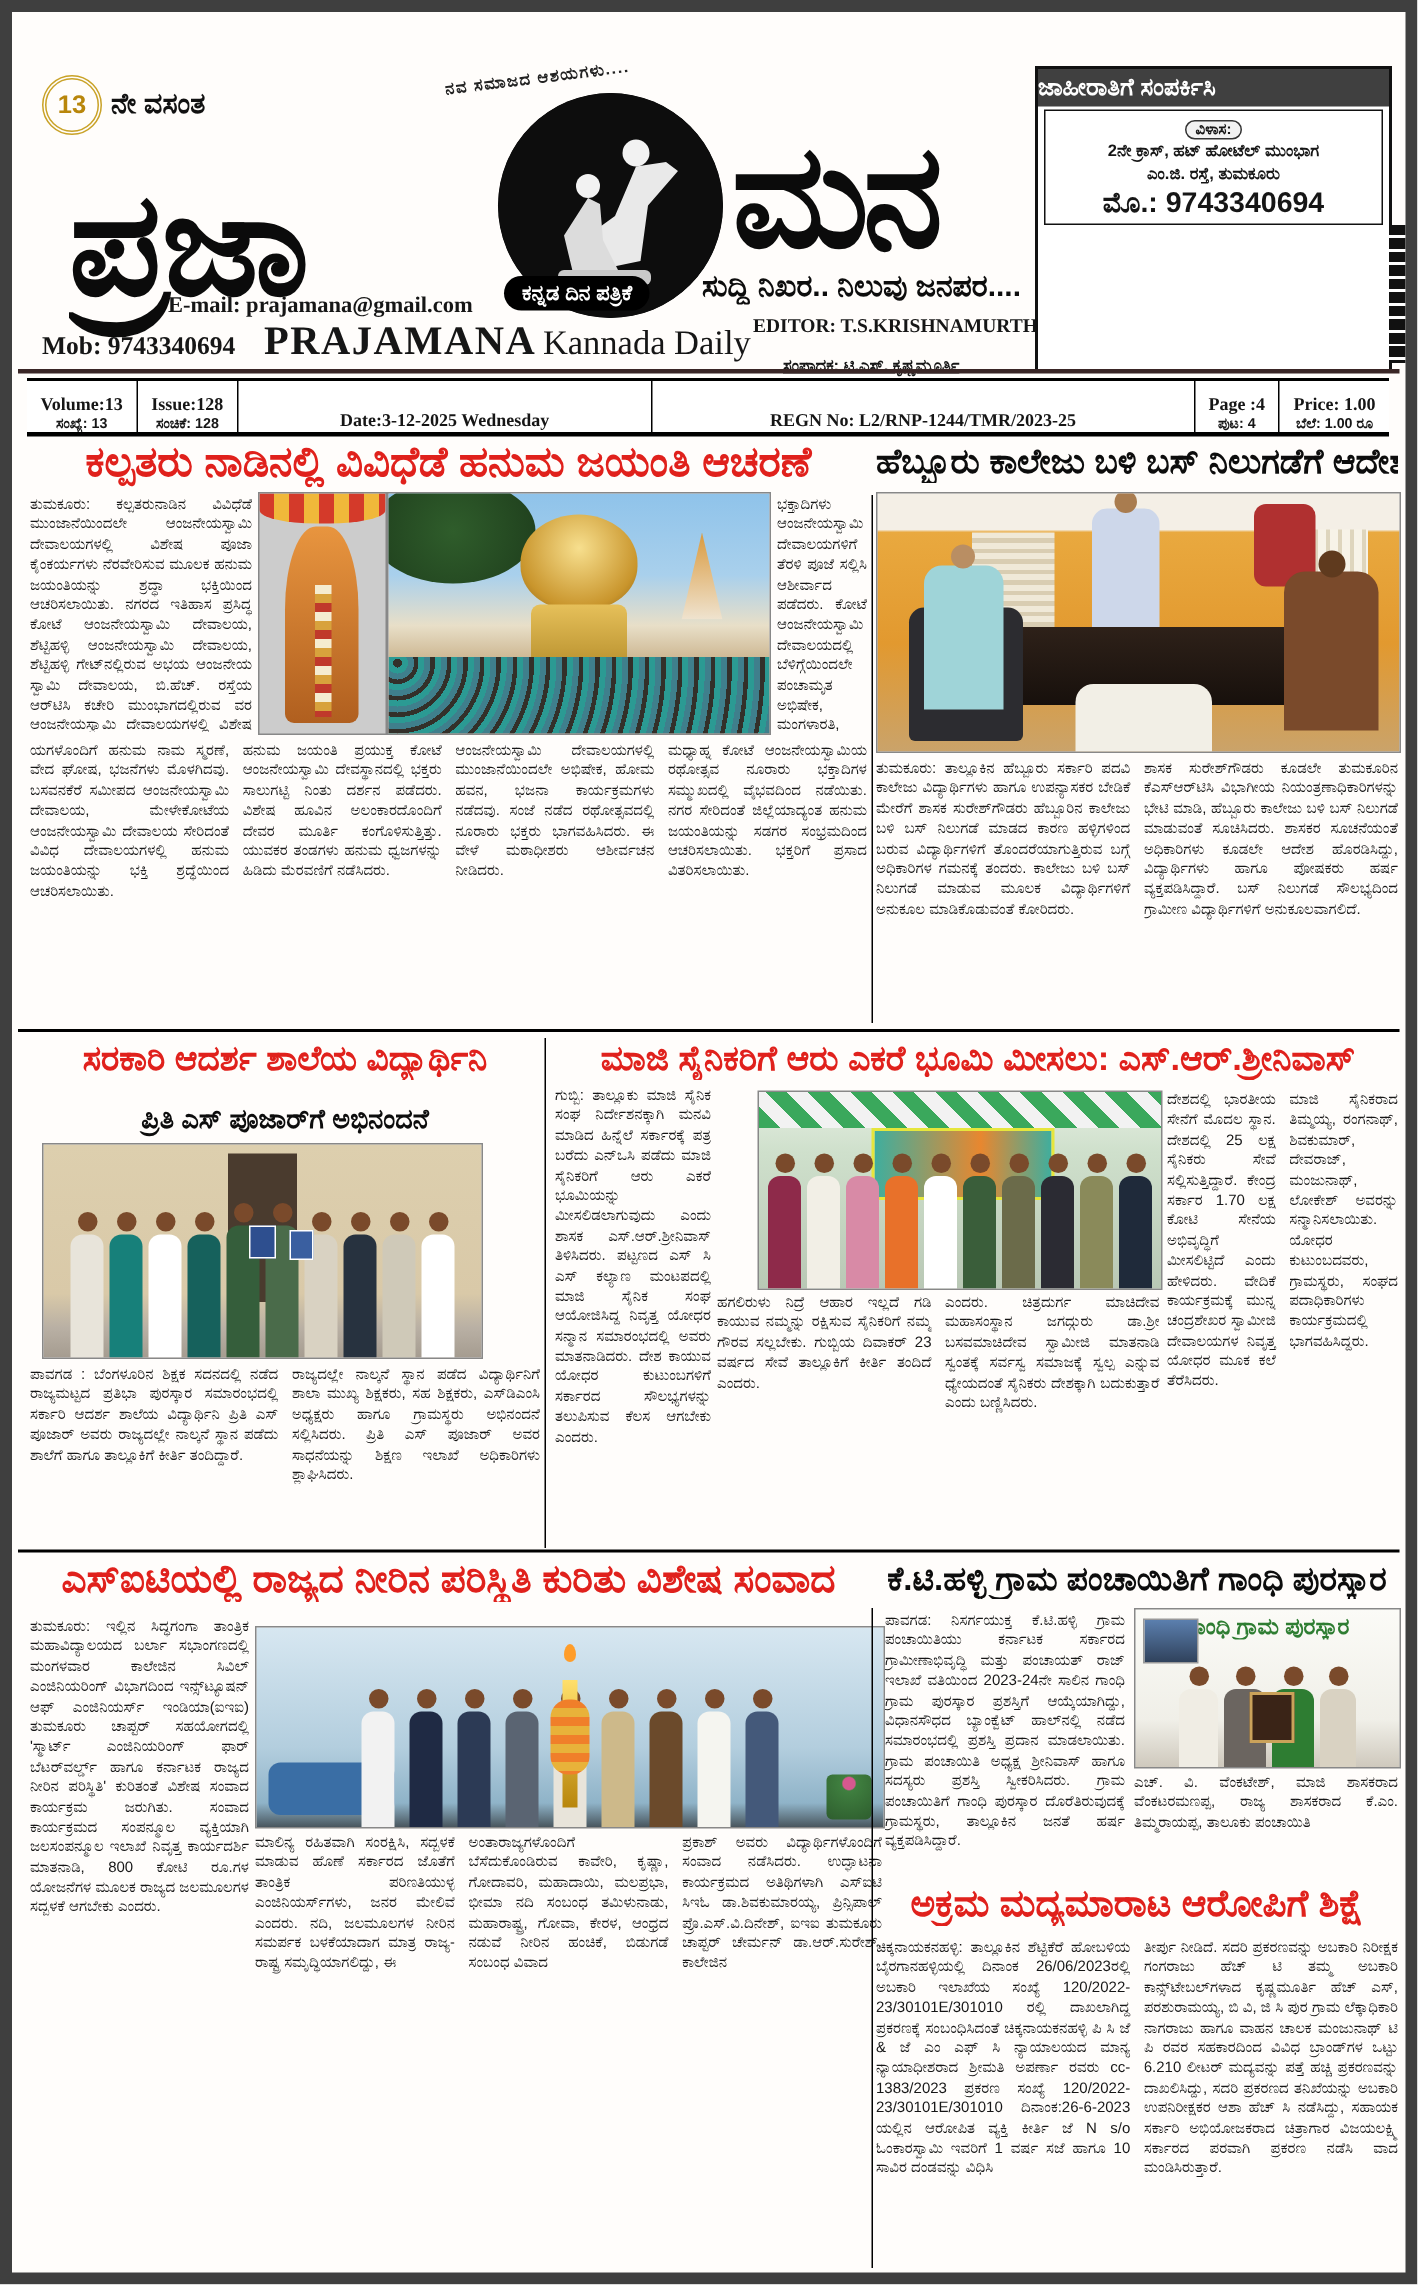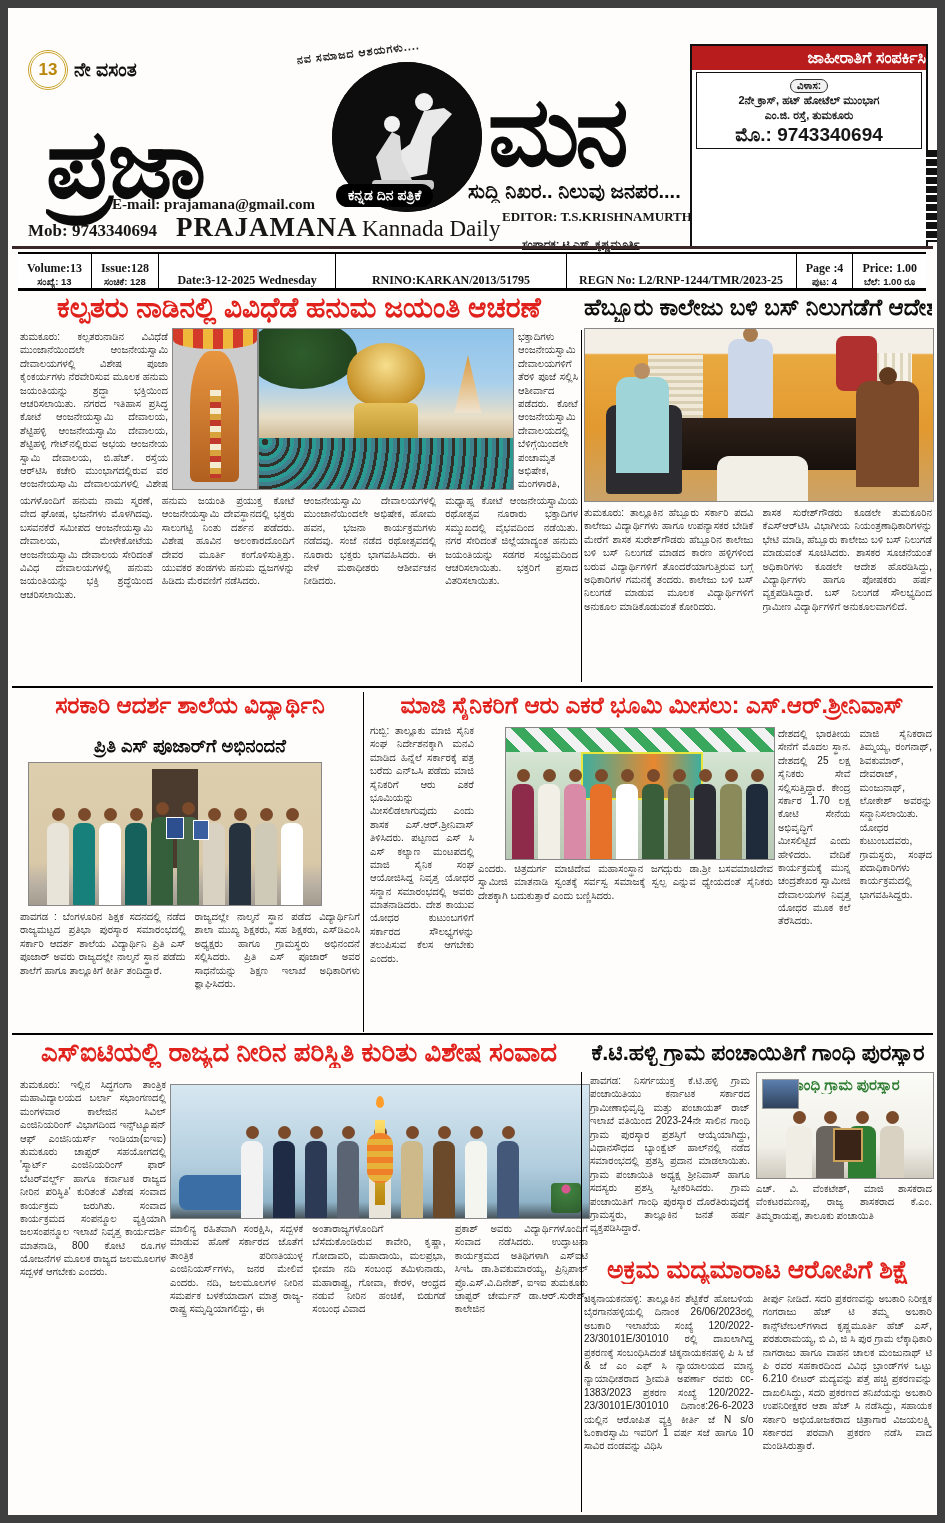--- a/index.html
+++ b/index.html
@@ -26,21 +26,21 @@
         white-space:nowrap;overflow:hidden;}
   .editor-en{left:502px;top:209px;font-size:13px;font-weight:bold;font-family:"Liberation Serif",serif;}
   .editor-kn{left:522px;top:238px;font-size:11px;font-weight:bold;text-decoration:underline;}
   .mob{left:28px;top:221px;font-size:17px;font-weight:900;font-family:"Liberation Serif",serif;}
   .name-en{left:176px;top:212px;white-space:nowrap;}
   .name-en .praj{font-size:27px;font-weight:900;font-family:"Liberation Serif",serif;letter-spacing:1px;}
   .name-en .kd{font-size:23px;font-family:"Liberation Serif",serif;}
   .rule-masthead{left:12px;top:246px;width:921px;height:3px;background:#3a2626;}
   
   .ad-box{left:690px;top:44px;width:234px;height:200px;border:2px solid #111;background:#fff;}
-  .ad-head{background:#b91c1c;color:#fff;text-align:right;font-size:16px;font-weight:900;
+  .ad-head{background:#404040;color:#fff;text-align:left;font-size:16px;font-weight:900;
         padding:3px 0;overflow:hidden;white-space:nowrap;}
   .ad-body{font-size:10.5px;font-weight:bold;line-height:1.5;text-align:justify;
         padding:4px 6px 2px 6px;height:78px;overflow:hidden;}
   .ad-inner{border:1.5px solid #111;margin:2px 4px;text-align:center;padding:2px 2px;}
   .ad-addr-label{display:inline-block;border:1px solid #333;border-radius:8px;
         font-size:10px;font-weight:bold;padding:0 6px;background:#f2f2f2;}
   .ad-addr1,.ad-addr2{font-size:11px;font-weight:bold;line-height:1.35;white-space:nowrap;overflow:hidden;}
   .ad-phone{text-align:center;font-size:19px;font-weight:900;padding-top:1px;}
   .side-strip{left:926px;top:150px;width:11px;height:92px;background:
         repeating-linear-gradient(180deg,#111 0 7px,#fff 7px 9px);}
@@ -201,23 +201,20 @@
       <span class="info-l2">ಸಂಖ್ಯೆ: 13</span>
     </div>
     <div class="info-cell">
       <span class="info-l1">Issue:128</span>
       <span class="info-l2">ಸಂಚಿಕೆ: 128</span>
     </div>
     <div class="info-cell" style="flex:1.5;">
       <span class="info-l1">Date:3-12-2025 Wednesday</span>
     </div>
     <div class="info-cell" style="flex:2;">
-      <span class="info-l1">RNINO:KARKAN/2013/51795</span>
-    </div>
-    <div class="info-cell" style="flex:2;">
       <span class="info-l1">REGN No: L2/RNP-1244/TMR/2023-25</span>
     </div>
     <div class="info-cell">
       <span class="info-l1">Page :4</span>
       <span class="info-l2">ಪುಟ: 4</span>
     </div>
     <div class="info-cell">
       <span class="info-l1">Price: 1.00</span>
       <span class="info-l2">ಬೆಲೆ: 1.00 ರೂ</span>
     </div>
@@ -314,20 +311,21 @@
       <span class="p" style="background:#ffffff;"></span>
       <span class="p" style="background:#3a5e3a;"></span>
       <span class="p" style="background:#6b6b4a;"></span>
       <span class="p" style="background:#2b2b33;"></span>
       <span class="p" style="background:#8a8a5a;"></span>
       <span class="p" style="background:#1f2a3a;"></span>
     </div>
   </div>
 
   <div class="abs cols" style="left:478px;top:862px;width:295px;height:170px;">
+    <div class="kn-body">ಹಗಲಿರುಳು ನಿದ್ರೆ ಆಹಾರ ಇಲ್ಲದೆ ಗಡಿ ಕಾಯುವ ನಮ್ಮನ್ನು ರಕ್ಷಿಸುವ ಸೈನಿಕರಿಗೆ ನಮ್ಮ ಗೌರವ ಸಲ್ಲಬೇಕು. ಗುಬ್ಬಿಯ ದಿವಾಕರ್ 23 ವರ್ಷದ ಸೇವೆ ತಾಲ್ಲೂಕಿಗೆ ಕೀರ್ತಿ ತಂದಿದೆ ಎಂದರು.</div>
     <div class="kn-body">ಎಂದರು. ಚಿತ್ರದುರ್ಗ ಮಾಚಿದೇವ ಮಹಾಸಂಸ್ಥಾನ ಜಗದ್ಗುರು ಡಾ.ಶ್ರೀ ಬಸವಮಾಚಿದೇವ ಸ್ವಾಮೀಜಿ ಮಾತನಾಡಿ ಸ್ವಂತಕ್ಕೆ ಸರ್ವಸ್ವ ಸಮಾಜಕ್ಕೆ ಸ್ವಲ್ಪ ಎನ್ನುವ ಧ್ಯೇಯದಂತೆ ಸೈನಿಕರು ದೇಶಕ್ಕಾಗಿ ಬದುಕುತ್ತಾರೆ ಎಂದು ಬಣ್ಣಿಸಿದರು.</div>
   </div>
 
   <div class="abs cols" style="left:778px;top:727px;width:154px;height:305px;">
     <div class="kn-body">ದೇಶದಲ್ಲಿ ಭಾರತೀಯ ಸೇನೆಗೆ ಮೊದಲ ಸ್ಥಾನ. ದೇಶದಲ್ಲಿ 25 ಲಕ್ಷ ಸೈನಿಕರು ಸೇವೆ ಸಲ್ಲಿಸುತ್ತಿದ್ದಾರೆ. ಕೇಂದ್ರ ಸರ್ಕಾರ 1.70 ಲಕ್ಷ ಕೋಟಿ ಸೇನೆಯ ಅಭಿವೃದ್ಧಿಗೆ ಮೀಸಲಿಟ್ಟಿದೆ ಎಂದು ಹೇಳಿದರು. ವೇದಿಕೆ ಕಾರ್ಯಕ್ರಮಕ್ಕೆ ಮುನ್ನ ಚಂದ್ರಶೇಖರ ಸ್ವಾಮೀಜಿ ದೇವಾಲಯಗಳ ನಿವೃತ್ತ ಯೋಧರ ಮೂಕ ಕಲೆ ತೆರೆಸಿದರು.</div>
     <div class="kn-body">ಮಾಜಿ ಸೈನಿಕರಾದ ತಿಮ್ಮಯ್ಯ, ರಂಗನಾಥ್, ಶಿವಕುಮಾರ್, ದೇವರಾಜ್, ಮಂಜುನಾಥ್, ಲೋಕೇಶ್ ಅವರನ್ನು ಸನ್ಮಾನಿಸಲಾಯಿತು. ಯೋಧರ ಕುಟುಂಬದವರು, ಗ್ರಾಮಸ್ಥರು, ಸಂಘದ ಪದಾಧಿಕಾರಿಗಳು ಕಾರ್ಯಕ್ರಮದಲ್ಲಿ ಭಾಗವಹಿಸಿದ್ದರು.</div>
   </div>
 
   <div class="abs hrule" style="left:12px;top:1033px;width:921px;"></div>
 

